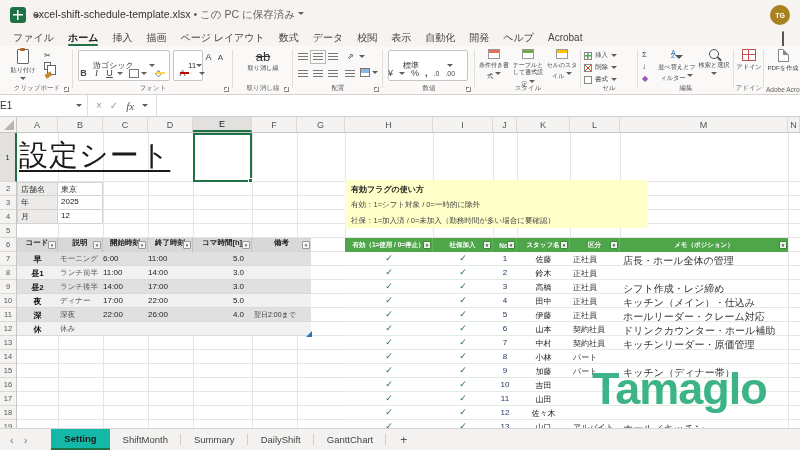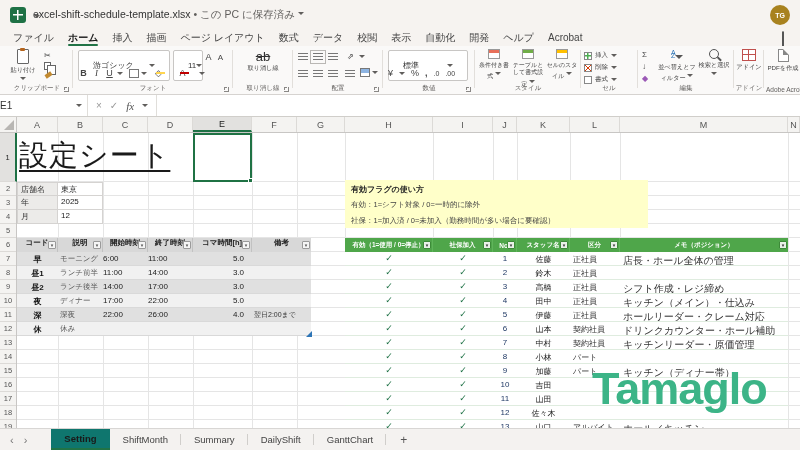--- a/index.html
+++ b/index.html
@@ -136,21 +136,21 @@
   .sc.mm { width:168px; padding-left:3px; font-size:10px; color:#333; }
 
   #watermark { position:absolute; left:592px; top:233px; z-index:40; font-size:45px; font-weight:800; color:#3CB487; letter-spacing:-1px; line-height:1; white-space:nowrap; }
 
   
   #tabbar { position:absolute; left:0; top:428px; width:800px; height:22px; background:#F4F2F0; border-top:1px solid #D8D6D4; display:flex; align-items:stretch; }
   #tabnav { display:flex; align-items:center; gap:10px; padding:0 10px 0 10px; color:#777; font-size:11px; }
   #tabs { display:flex; align-items:stretch; margin-left:14px; }
   .tab { font-size:9.5px; color:#444; padding:0 13px; display:flex; align-items:center; position:relative; white-space:nowrap; }
   .tab::after { content:""; position:absolute; right:0; top:5px; bottom:5px; width:1px; background:#D0CECB; }
-  .tab:nth-of-type(1) { background:#0f766e; color:#1a1a1a; font-weight:bold; border-bottom:2px solid #217346; }
+  .tab:nth-of-type(1) { background:#14b8a6; color:#1a1a1a; font-weight:bold; border-bottom:2px solid #217346; }
   .tab:nth-of-type(1)::after { display:none; }
   #addsheet { font-size:12px; color:#555; display:flex; align-items:center; padding:0 14px; }
 </style>
 </head>
 <body>
 
 <div id="titlebar">
   <div id="appicon"></div>
   <span class="tri dn" id="qat-chevron"></span>
   <div id="filetitle">

